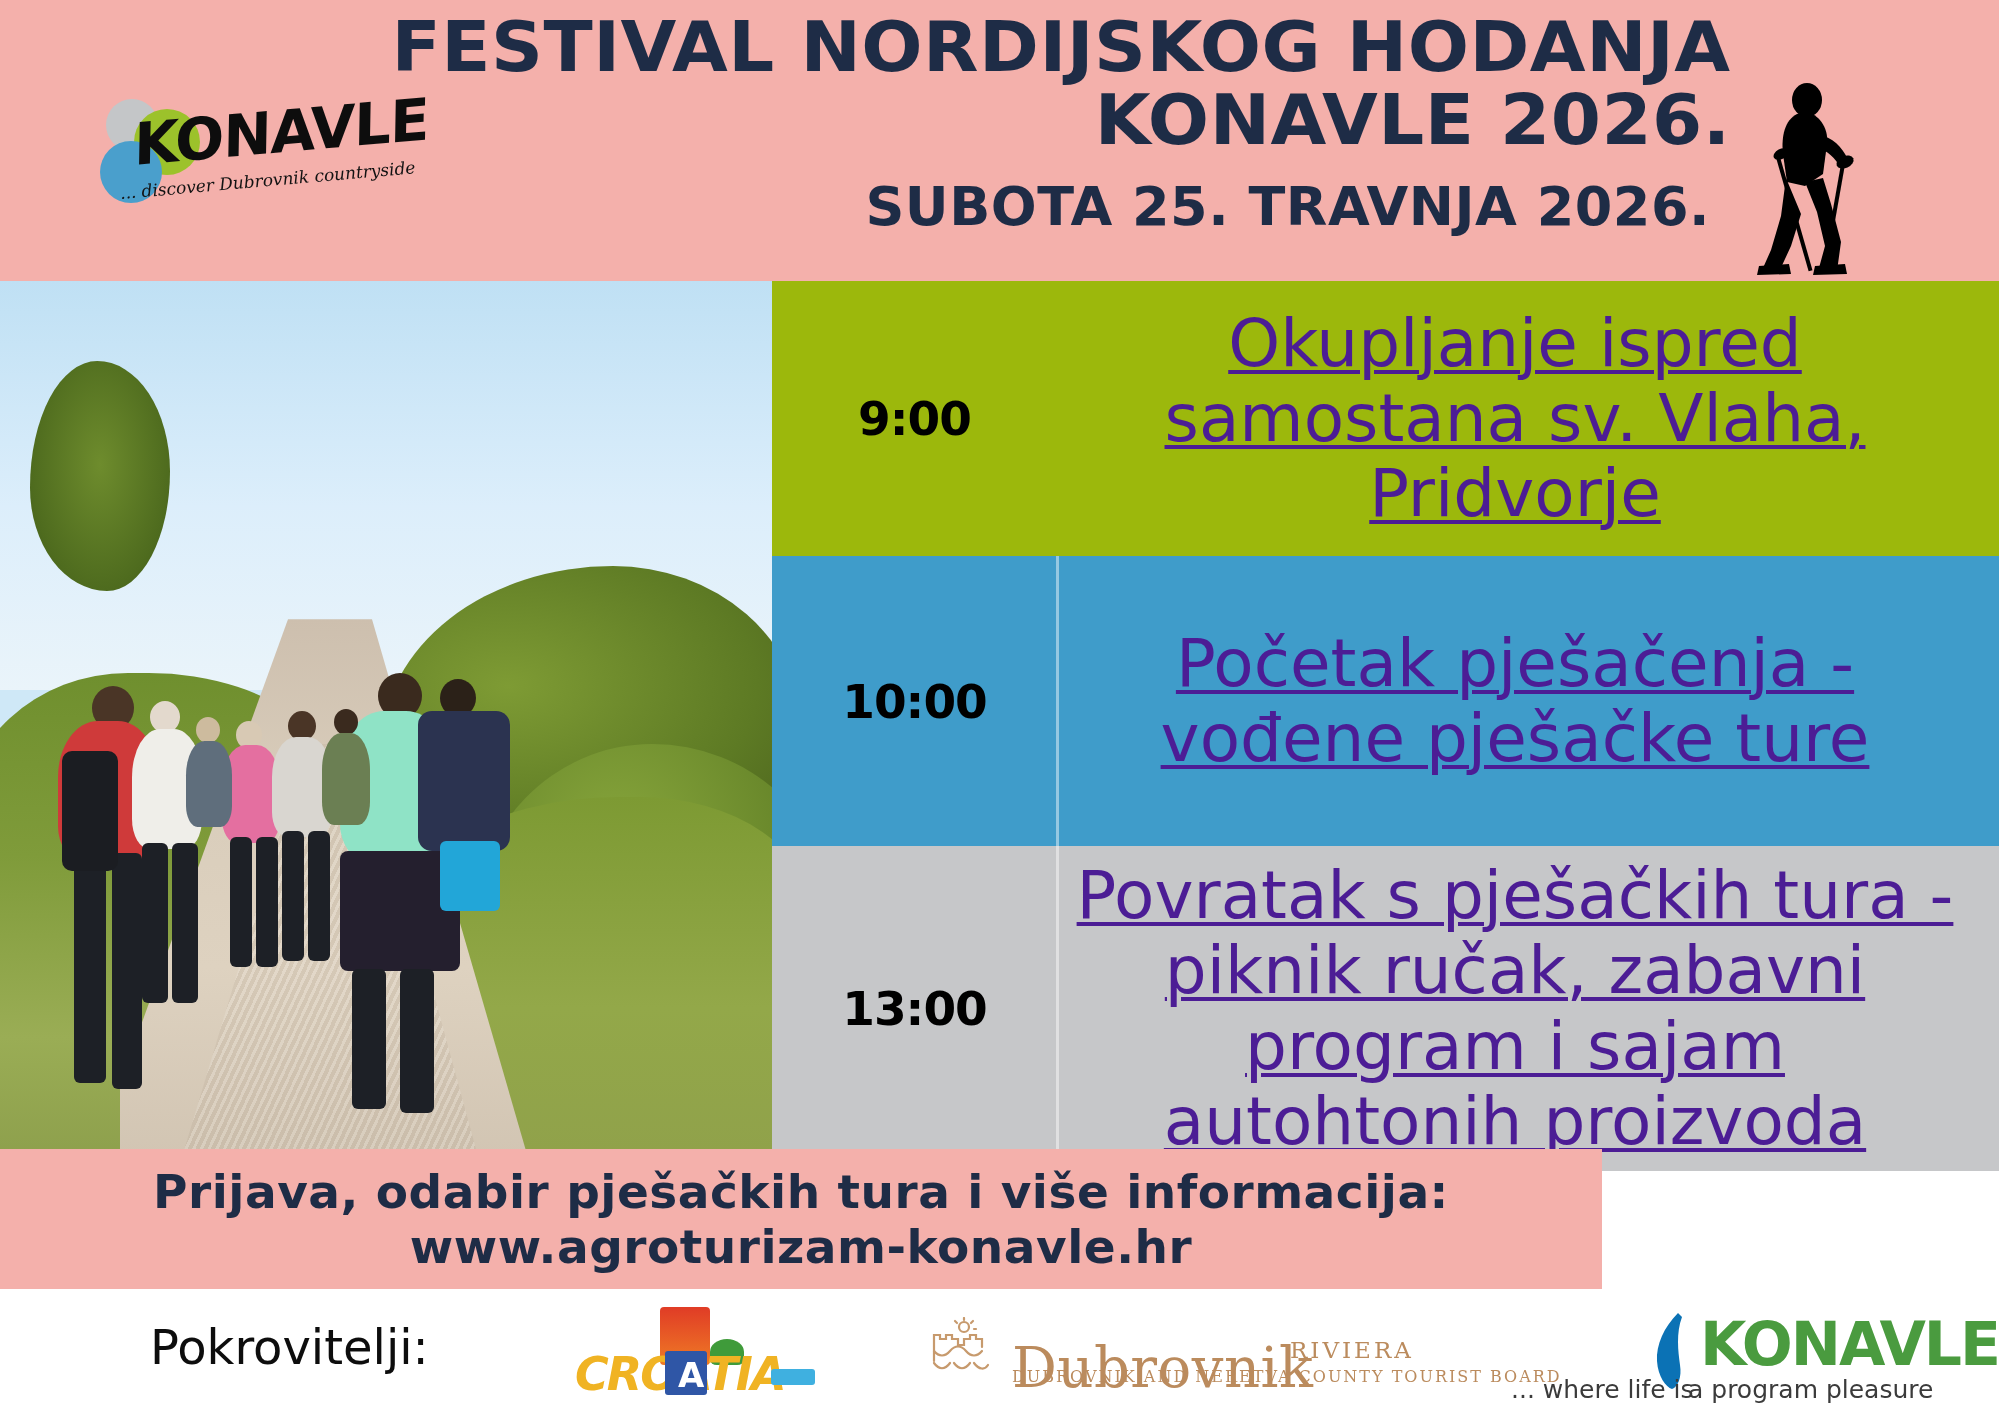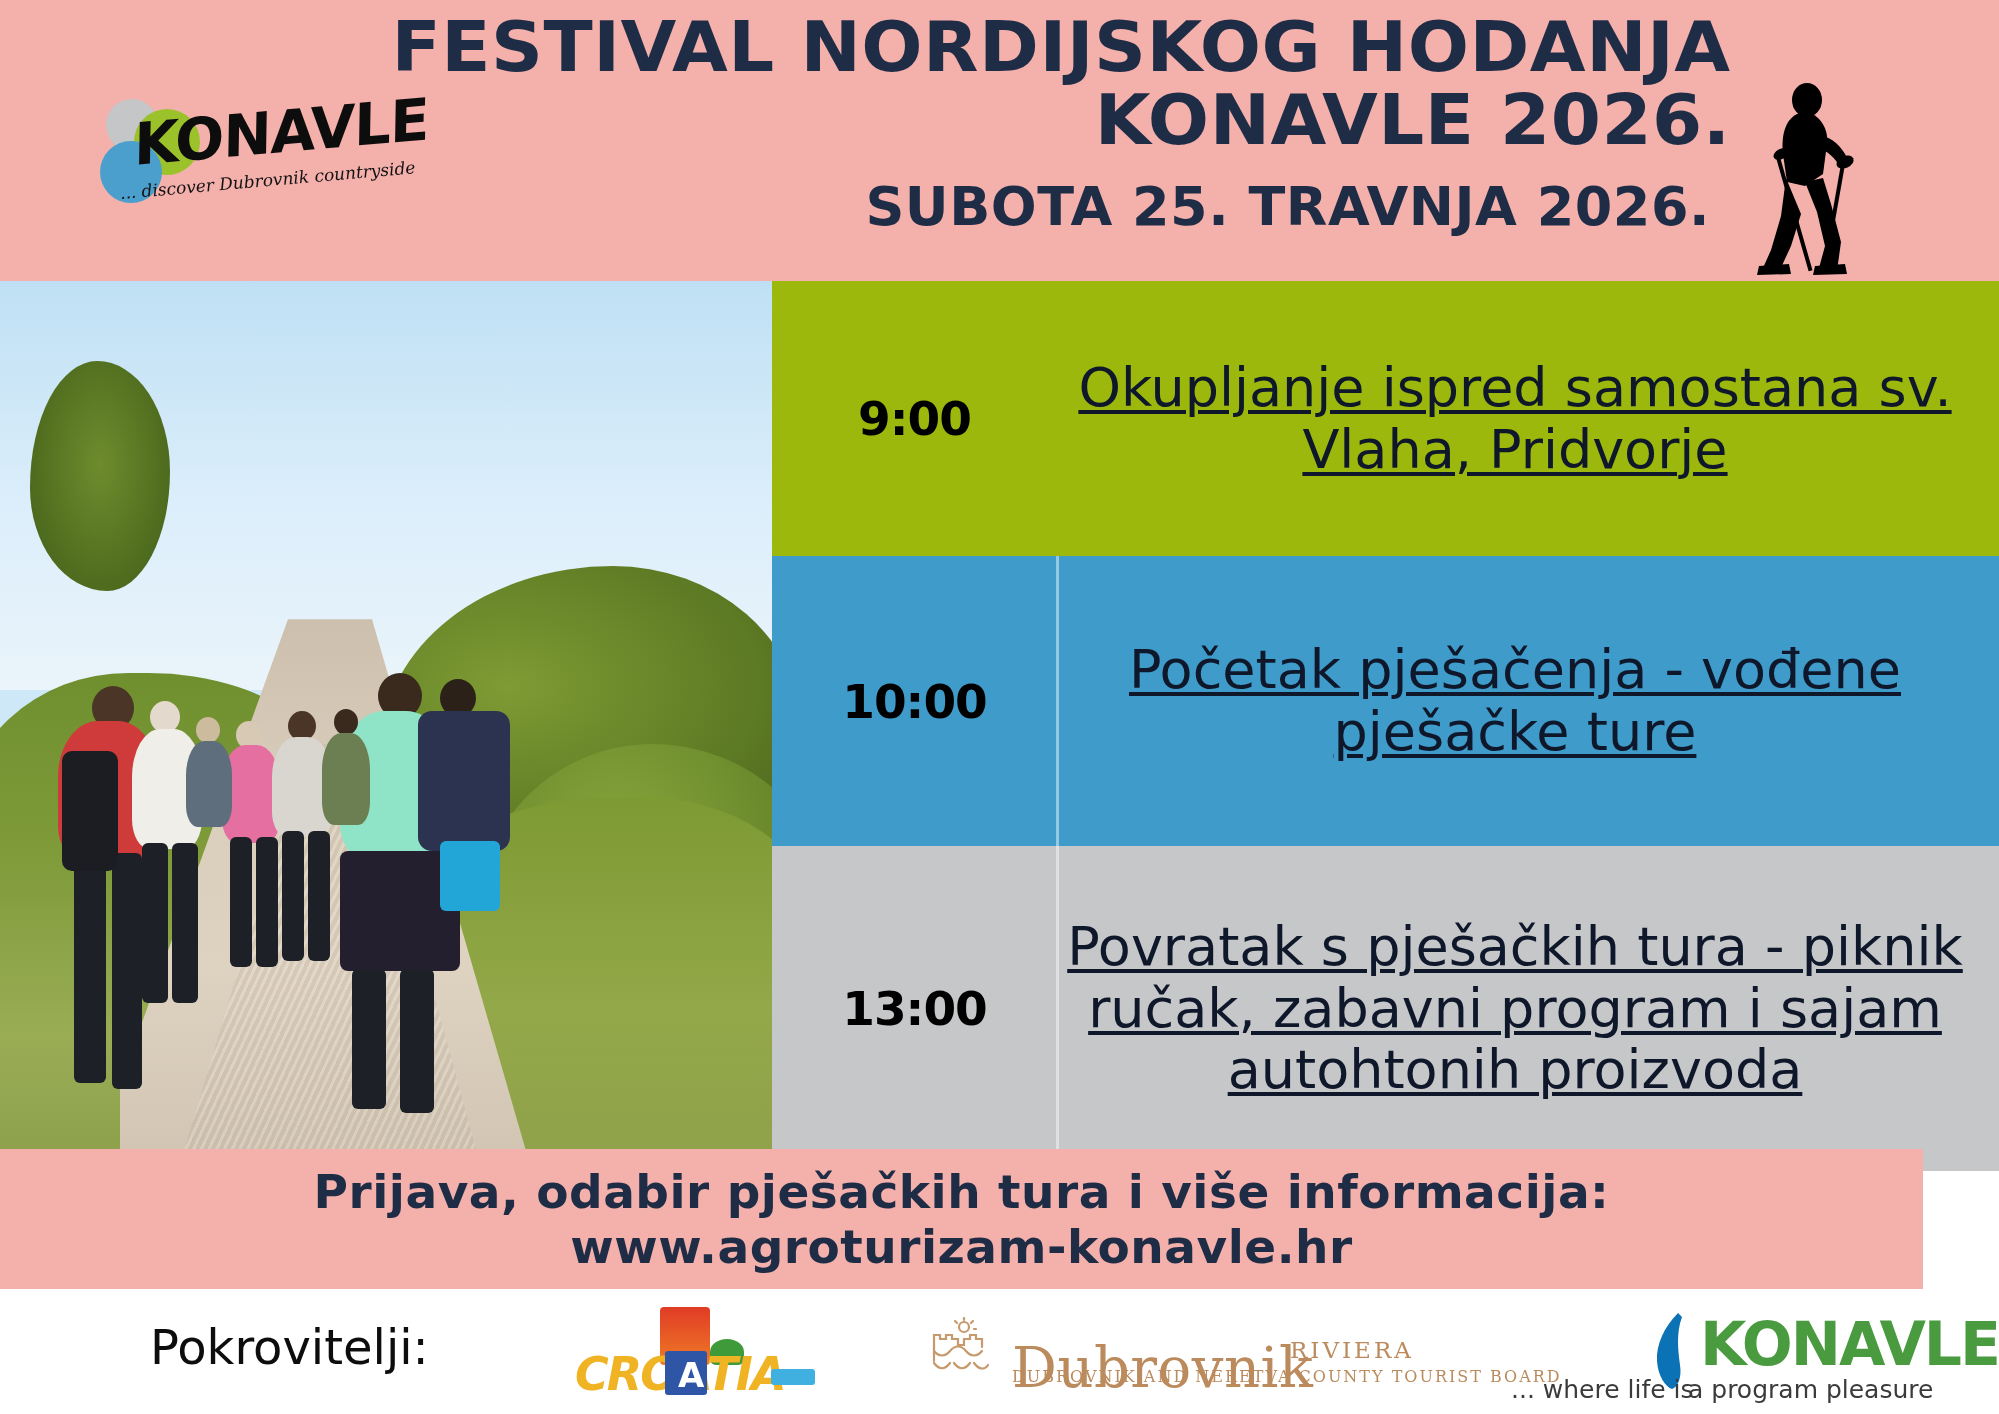--- a/index.html
+++ b/index.html
@@ -115,34 +115,34 @@
   .row-2{top:275px;height:290px;background:#3f9cca;}
   .row-3{top:565px;height:325px;background:#c6c7c9;}
   .row .time{
     width:285px;flex:0 0 285px;text-align:center;
     font-family:"DejaVu Sans",sans-serif;
     font-weight:700;color:#000000;font-size:47px;letter-spacing:-1px;
   }
   .row .desc{
     flex:1;text-align:center;padding-right:26px;
     font-family:"DejaVu Sans",sans-serif;
-    color:#0f172a;font-size:54px;line-height:1.14;
+    color:#4c1d95;font-size:66px;line-height:1.14;
     text-decoration:underline;
     text-underline-offset:4px;
     text-decoration-thickness:4px;
   }
   .divider{
     position:absolute;left:284px;width:3px;background:rgba(255,255,255,.45);
   }
   .div-2{top:275px;height:290px;}
   .div-3{top:565px;height:325px;}
 
   
   .cta{
-    position:absolute;left:0;top:1149px;width:1923px;height:140px;
+    position:absolute;left:0;top:1149px;width:1602px;height:140px;
     background:#f4b0ab;
     display:flex;flex-direction:column;align-items:center;justify-content:center;
   }
   .cta-l1{
     font-family:"DejaVu Sans",sans-serif;font-weight:700;
     color:#1e2c46;font-size:47px;letter-spacing:.5px;
   }
   .cta-l2{
     font-family:"DejaVu Sans",sans-serif;font-weight:700;
     color:#1e2c46;font-size:47px;letter-spacing:.5px;

